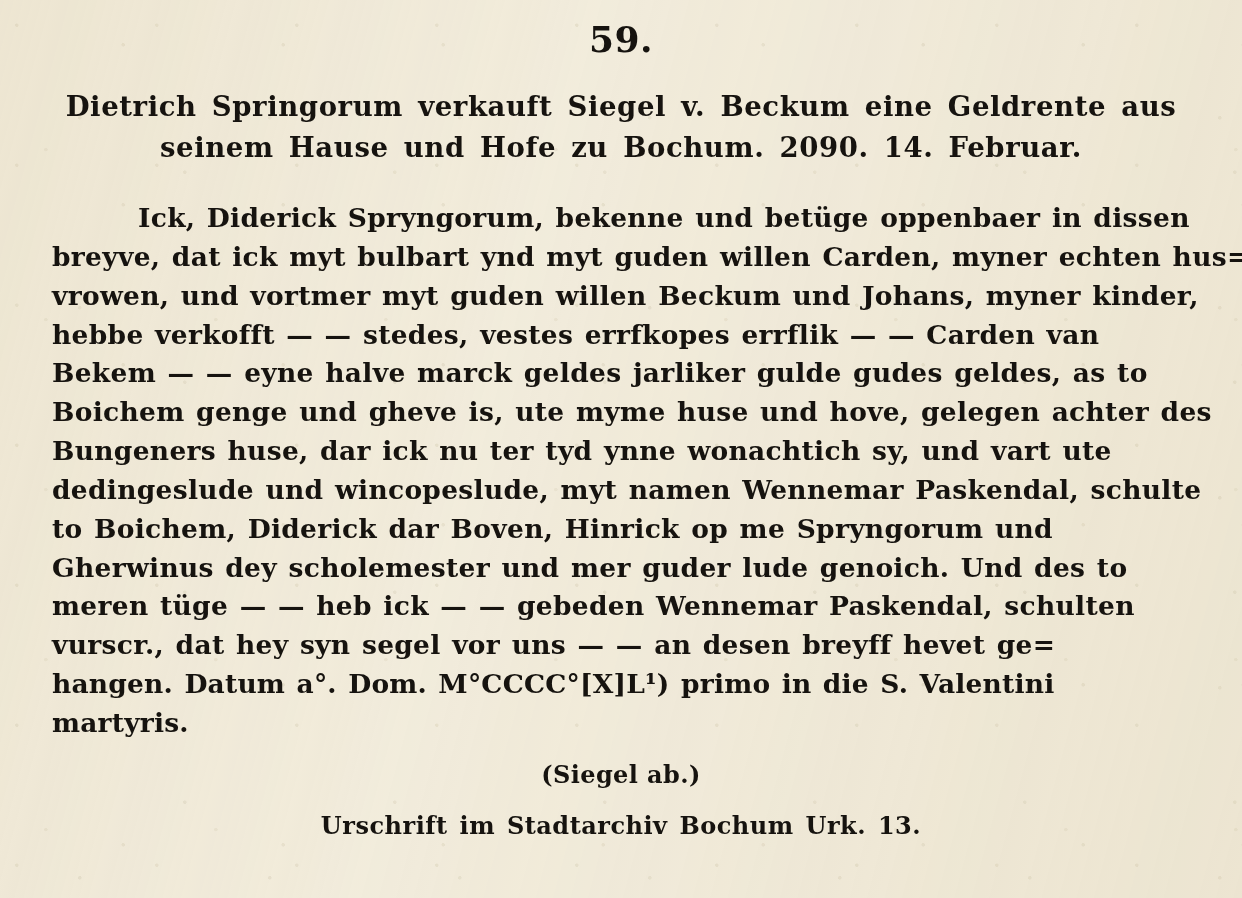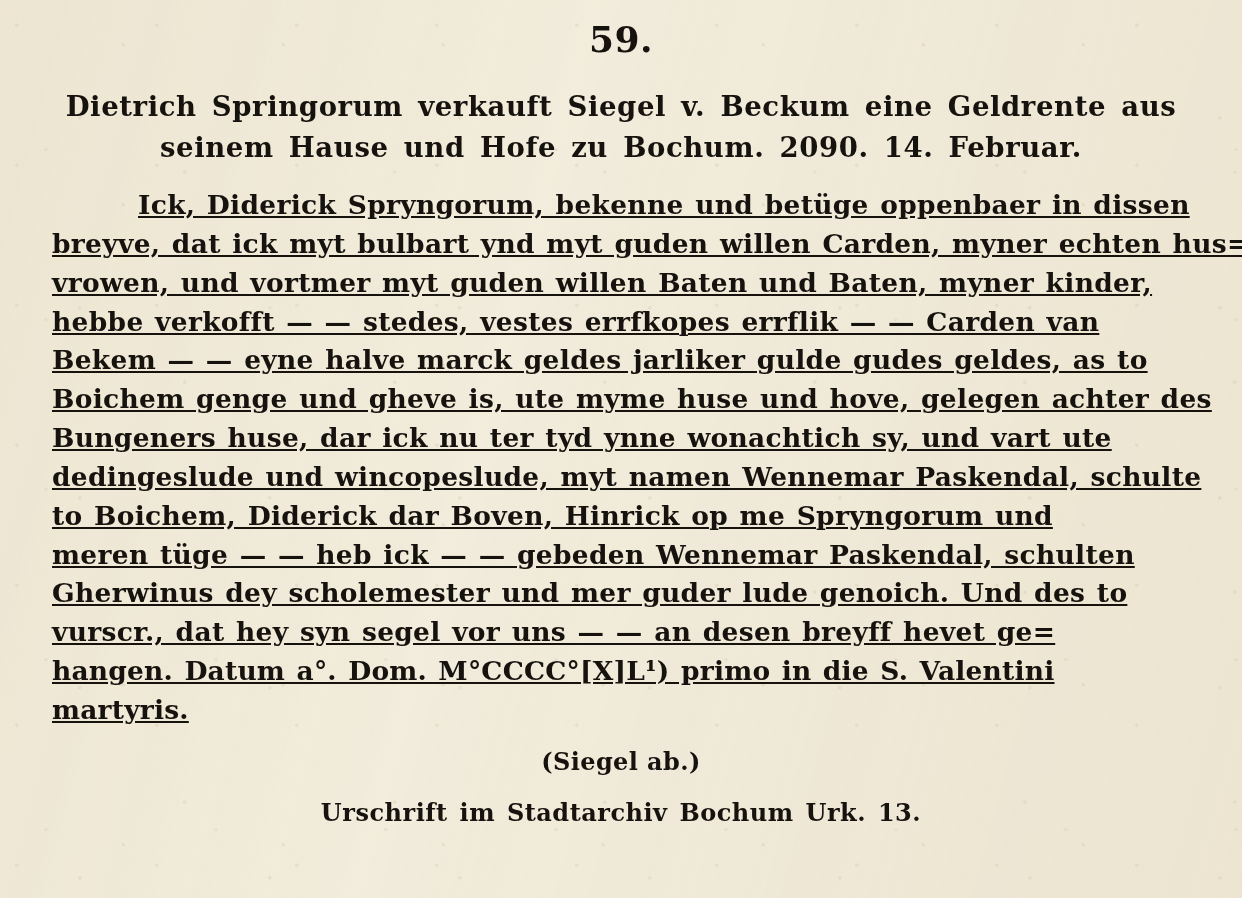--- a/index.html
+++ b/index.html
@@ -59,28 +59,27 @@
     line-height: 1.52;
     letter-spacing: 0.6px;
     font-weight: bold;
     word-spacing: 5px;
   }
   .headline .line {
     display: block;
     white-space: nowrap;
   }
   .body-text {
-    margin-top: 17px;
+    margin-top: 30px;
     font-size: 26.5px;
     line-height: 1.465;
     letter-spacing: 0.3px;
     font-weight: bold;
     text-align: left;
     word-spacing: 2px;
-    text-decoration: underline;
   }
   .body-text .line {
     display: block;
     white-space: nowrap;
   }
   .body-text .line.indent {
     text-indent: 86px;
   }
   .body-text .latin {
     font-family: "DejaVu Serif", serif;
@@ -115,29 +114,29 @@
   <div class="doc-number">59.</div>
 
   <div class="headline fraktur">
     <span class="line">Dietrich Springorum verkauft Siegel v. Beckum eine Geldrente aus</span>
     <span class="line">seinem Hause und Hofe zu Bochum.  2090.  14. Februar.</span>
   </div>
 
   <div class="body-text fraktur">
     <span class="line indent">Ick, Diderick Spryngorum, bekenne und betüge oppenbaer in dissen</span>
     <span class="line">breyve, dat ick myt bulbart ynd myt guden willen Carden, myner echten hus=</span>
-    <span class="line">vrowen, und vortmer myt guden willen Baten und Baten, myner kinder,</span>
+    <span class="line">vrowen, und vortmer myt guden willen Beckum und Johans, myner kinder,</span>
     <span class="line">hebbe verkofft — — stedes, vestes errfkopes errflik — — Carden van</span>
     <span class="line">Bekem — — eyne halve marck geldes jarliker gulde gudes geldes, as to</span>
     <span class="line">Boichem genge und gheve is, ute myme huse und hove, gelegen achter des</span>
     <span class="line">Bungeners huse, dar ick nu ter tyd ynne wonachtich sy, und vart ute</span>
     <span class="line">dedingeslude und wincopeslude, myt namen Wennemar Paskendal, schulte</span>
     <span class="line">to Boichem, Diderick dar Boven, Hinrick op me Spryngorum und</span>
+    <span class="line">Gherwinus dey scholemester und mer guder lude genoich.  Und des to</span>
     <span class="line">meren tüge — — heb ick — — gebeden Wennemar Paskendal, schulten</span>
-    <span class="line">Gherwinus dey scholemester und mer guder lude genoich.  Und des to</span>
     <span class="line">vurscr., dat hey syn segel vor uns — — an desen breyff hevet ge=</span>
     <span class="line latin">hangen.  Datum a°. Dom. M°CCCC°[X]L¹) primo in die S. Valentini</span>
     <span class="line latin">martyris.</span>
   </div>
 
   <div class="footer fraktur">
     <div class="seal-note">(Siegel ab.)</div>
     <div class="source-note">Urschrift im Stadtarchiv Bochum Urk. 13.</div>
   </div>
 

